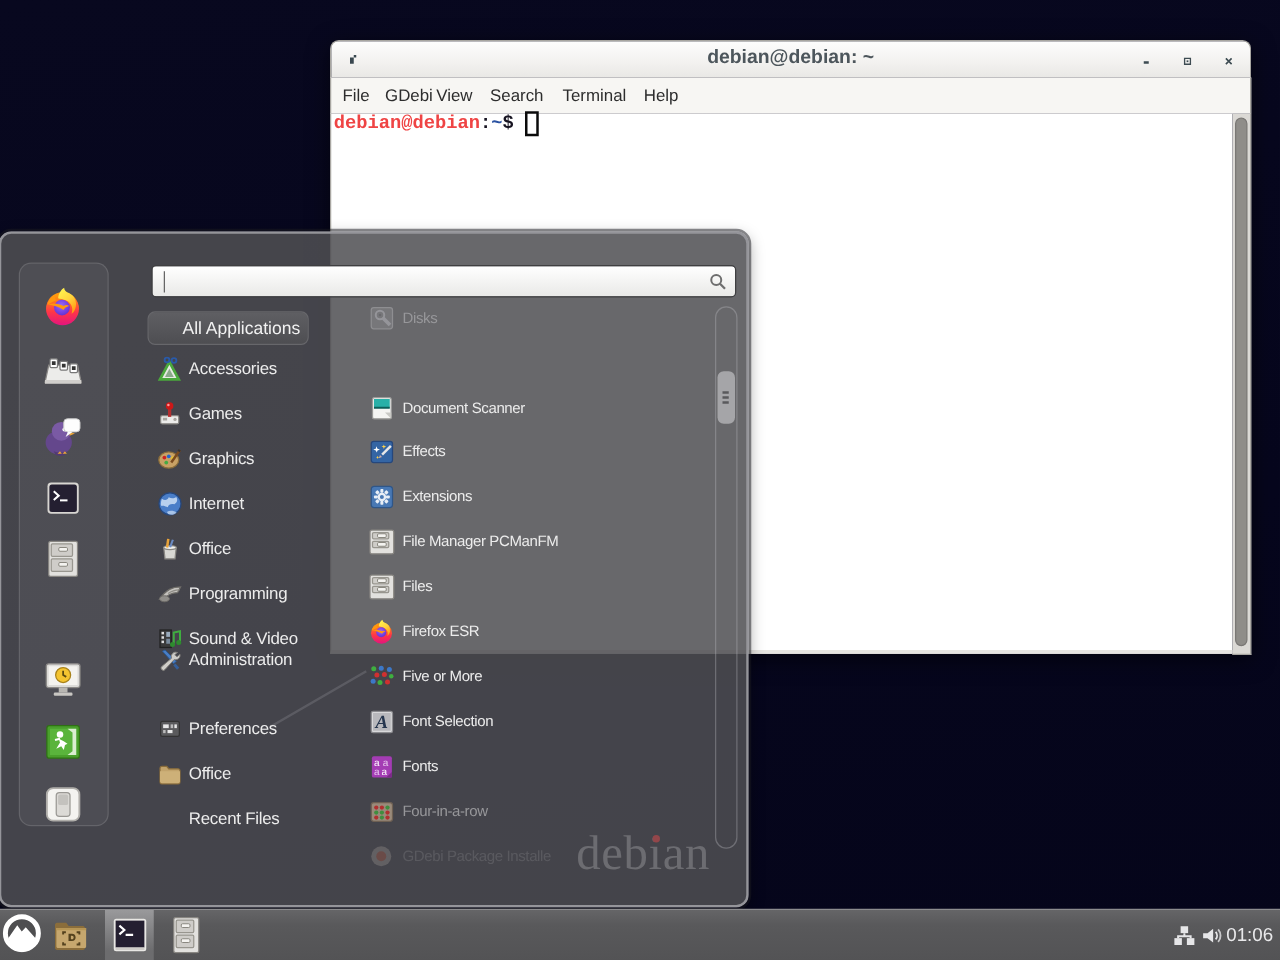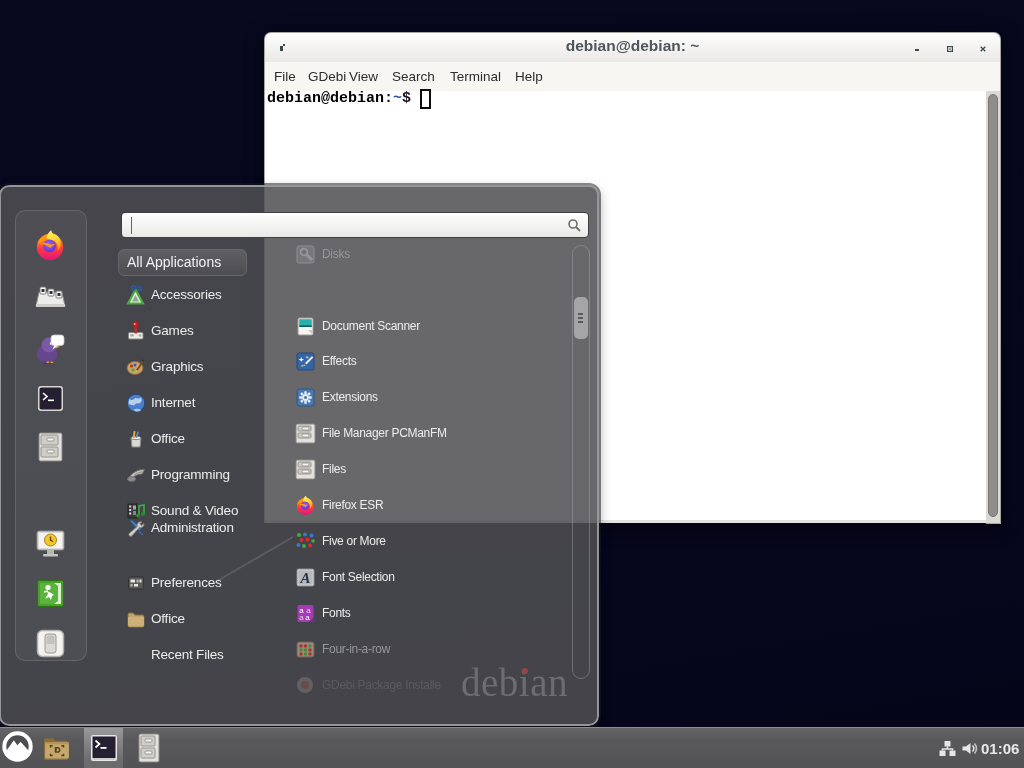--- a/index.html
+++ b/index.html
@@ -12,51 +12,51 @@
   #titlebar{left:0;top:0;width:735px;height:29px;border:1px solid #a8a6a1;border-bottom:1px solid #bdbbb6;
     border-radius:7px 7px 0 0;background:linear-gradient(#fdfdfd,#f2f1ef 60%,#e9e8e5);}
   #title{left:0;top:5px;width:737px;text-align:center;font-size:15.5px;font-weight:bold;color:#4d565c;}
   #menubar{left:0;top:30px;width:735px;height:29px;background:#f7f6f3;border-left:1px solid #a8a6a1;border-right:1px solid #a8a6a1;}
   .mitem{position:absolute;top:37px;font-size:13.5px;color:#2d2d2d;}
   #content{left:0;top:59px;width:721px;height:429px;background:#ffffff;border-left:1px solid #a8a6a1;border-bottom:3px solid #e6e4e0;}
   #sbar{left:722px;top:59px;width:14px;height:432px;background:#dbd9d5;border-right:1px solid #a8a6a1;border-bottom:1px solid #a8a6a1;}
   #sthumb{left:2px;top:3px;width:10px;height:423px;background:#8f8d89;border:1px solid #7a7875;border-radius:6px;box-sizing:border-box;}
   #prompt{left:2px;top:-1px;font-family:"Liberation Mono",monospace;font-size:15px;font-weight:bold;color:#171421;white-space:pre;}
   #prompt .b{color:#2a52a2;}
-  #prompt .g{color:#000000;}
+  #prompt .g{color:#ef4444;}
   #cursor{position:absolute;left:152.5px;top:-1px;width:7.6px;height:15.6px;border:2px solid #0b0b0b;background:#fff;}
   
   #menu{left:-1px;top:185px;width:600px;height:541px;border:2px solid #95959a;border-radius:10px;
     background:rgba(79,79,83,0.86);box-sizing:border-box;outline:2px solid rgba(25,25,32,0.5);box-shadow:0 4px 12px rgba(0,0,0,.38);}
   #sidebarstrip{left:14px;top:23px;width:72px;height:451px;background:rgba(255,255,255,0.05);
     border:1px solid rgba(255,255,255,0.13);border-radius:10px;box-sizing:border-box;}
   #searchbox{left:120px;top:25px;width:468px;height:26px;border-radius:4px;box-sizing:border-box;
     background:linear-gradient(#ffffff,#e9e9e7);border:1px solid #3f3f41;}
   #searchcur{left:9px;top:4px;width:1px;height:17px;background:#666;}
   #allapps{left:117px;top:62px;width:129px;height:27px;background:linear-gradient(#5f5f63,#4e4e52);border:1px solid #67676b;
-    border-radius:6px;box-sizing:border-box;color:#f2f2f2;font-size:14px;line-height:25px;padding-left:8px;}
+    border-radius:6px;box-sizing:border-box;color:#f2f2f2;font-size:14px;line-height:25px;padding-left:27px;}
   .cat{position:absolute;left:125px;height:36px;width:160px;}
   .cat .ci{position:absolute;left:0;top:8px;width:20px;height:20px;}
   .cat .ct{position:absolute;left:25px;top:10px;font-size:13.5px;letter-spacing:-0.2px;color:#ececec;white-space:nowrap;}
   .app{position:absolute;left:294px;height:36px;width:280px;}
   .app .ai{position:absolute;left:0;top:7px;width:21px;height:21px;}
   .app .at{position:absolute;left:27px;top:10px;font-size:12px;letter-spacing:-0.3px;color:#ececec;white-space:nowrap;}
   .dim  .at{color:#97979a;}
   #appscroll{left:571px;top:58px;width:17.5px;height:434px;border:1px solid rgba(190,190,195,0.35);
     border-radius:9px;box-sizing:border-box;}
   #appthumb{left:573px;top:110px;width:13.5px;height:42px;background:#a5a5a8;border-radius:5px;}
   .dot3{position:absolute;left:4px;width:5px;height:1.6px;background:#59595c;}
   #wdot{left:520.8px;top:481.3px;width:6.2px;height:6.2px;border-radius:50%;background:#93464a;}
   #wmark{left:460px;top:473px;font-family:"Liberation Serif",serif;font-size:39px;color:#6c6c71;letter-spacing:0.5px;}
   #wline{left:214px;top:348px;width:80px;height:48px;overflow:hidden;}
   
   #taskbar{left:0;top:727px;width:1024px;height:41px;background:linear-gradient(#656567,#59595b 30%,#535355);
     border-top:1px solid #8c8c8e;box-sizing:border-box;}
   #taskhl{left:84px;top:0;width:39px;height:41px;background:linear-gradient(#99999b,#6c6c6e 80%);}
-  #clock{left:981px;top:11.5px;font-size:15px;font-weight:bold;color:#e8e8ea;}
+  #clock{left:981px;top:11.5px;font-size:15px;font-weight:normal;color:#e8e8ea;}
   .sideicon{position:absolute;left:0;top:0;}
 </style></head>
 <body>
 <div id="screen">
 
   <div class="abs" id="term">
     <div class="abs" id="titlebar"></div>
     <div class="abs" id="title">debian@debian: ~</div>
 
     <div class="abs" style="left:16px;top:14px;width:3.4px;height:5px;background:#39474f"></div>

